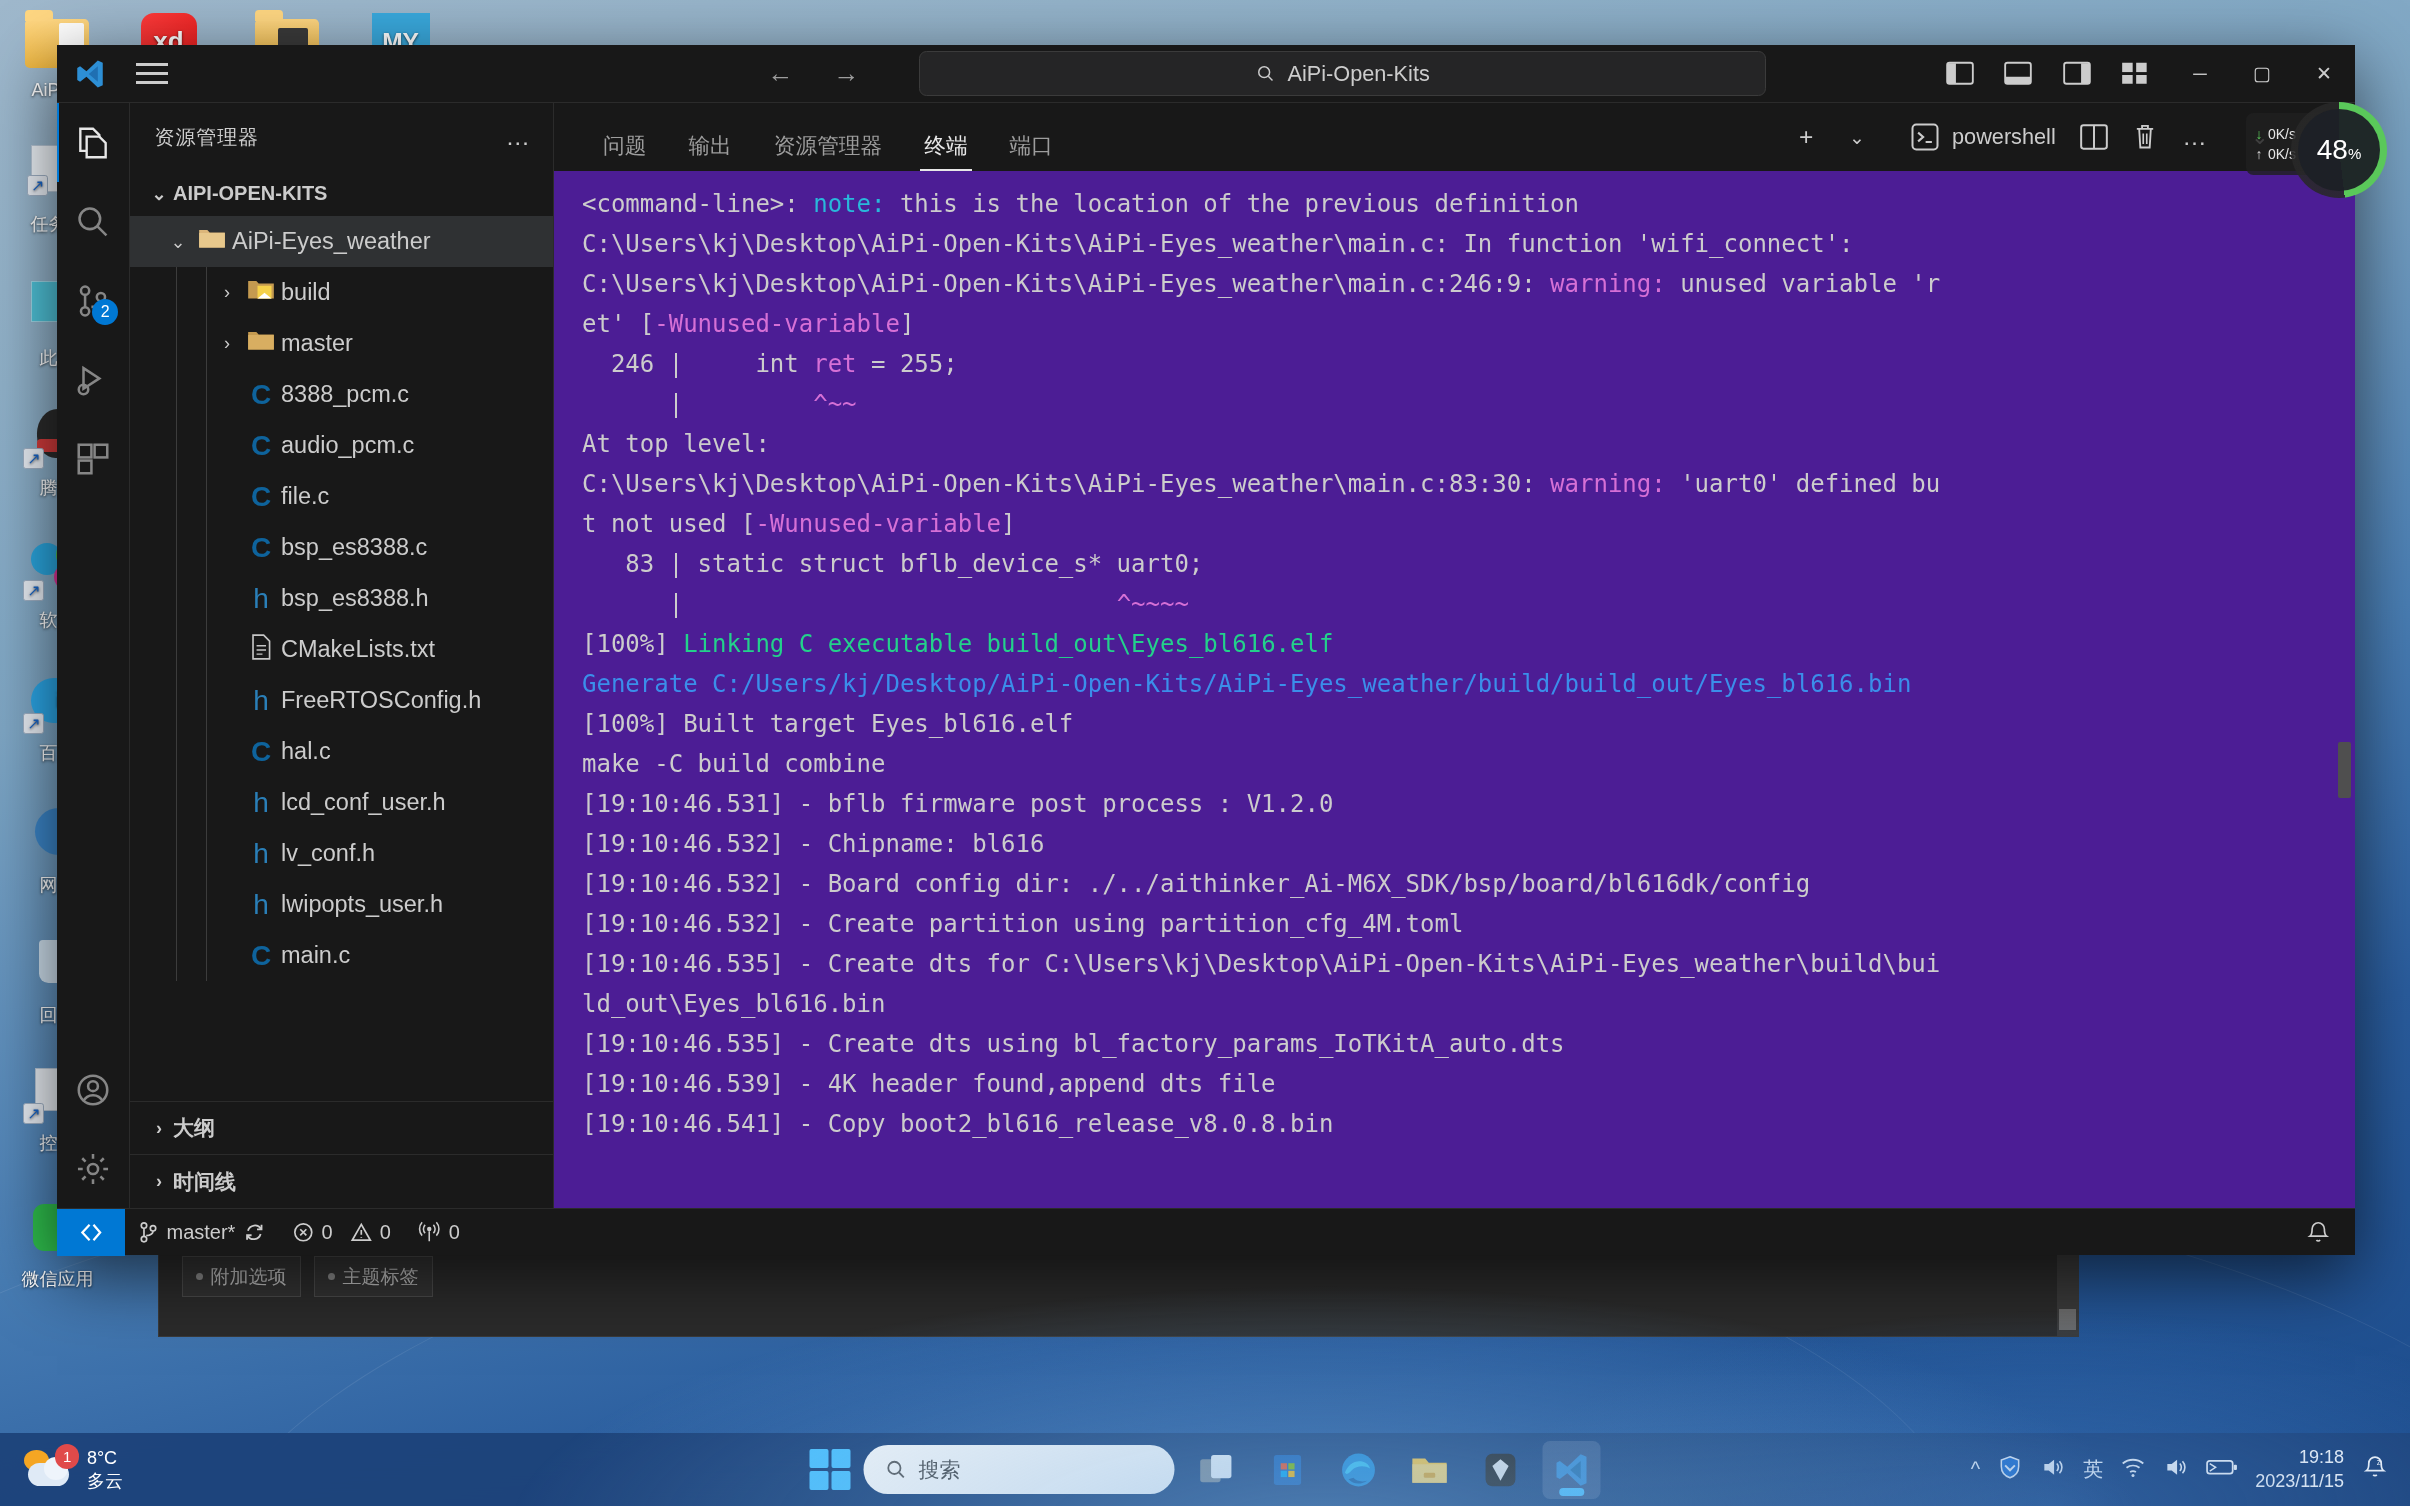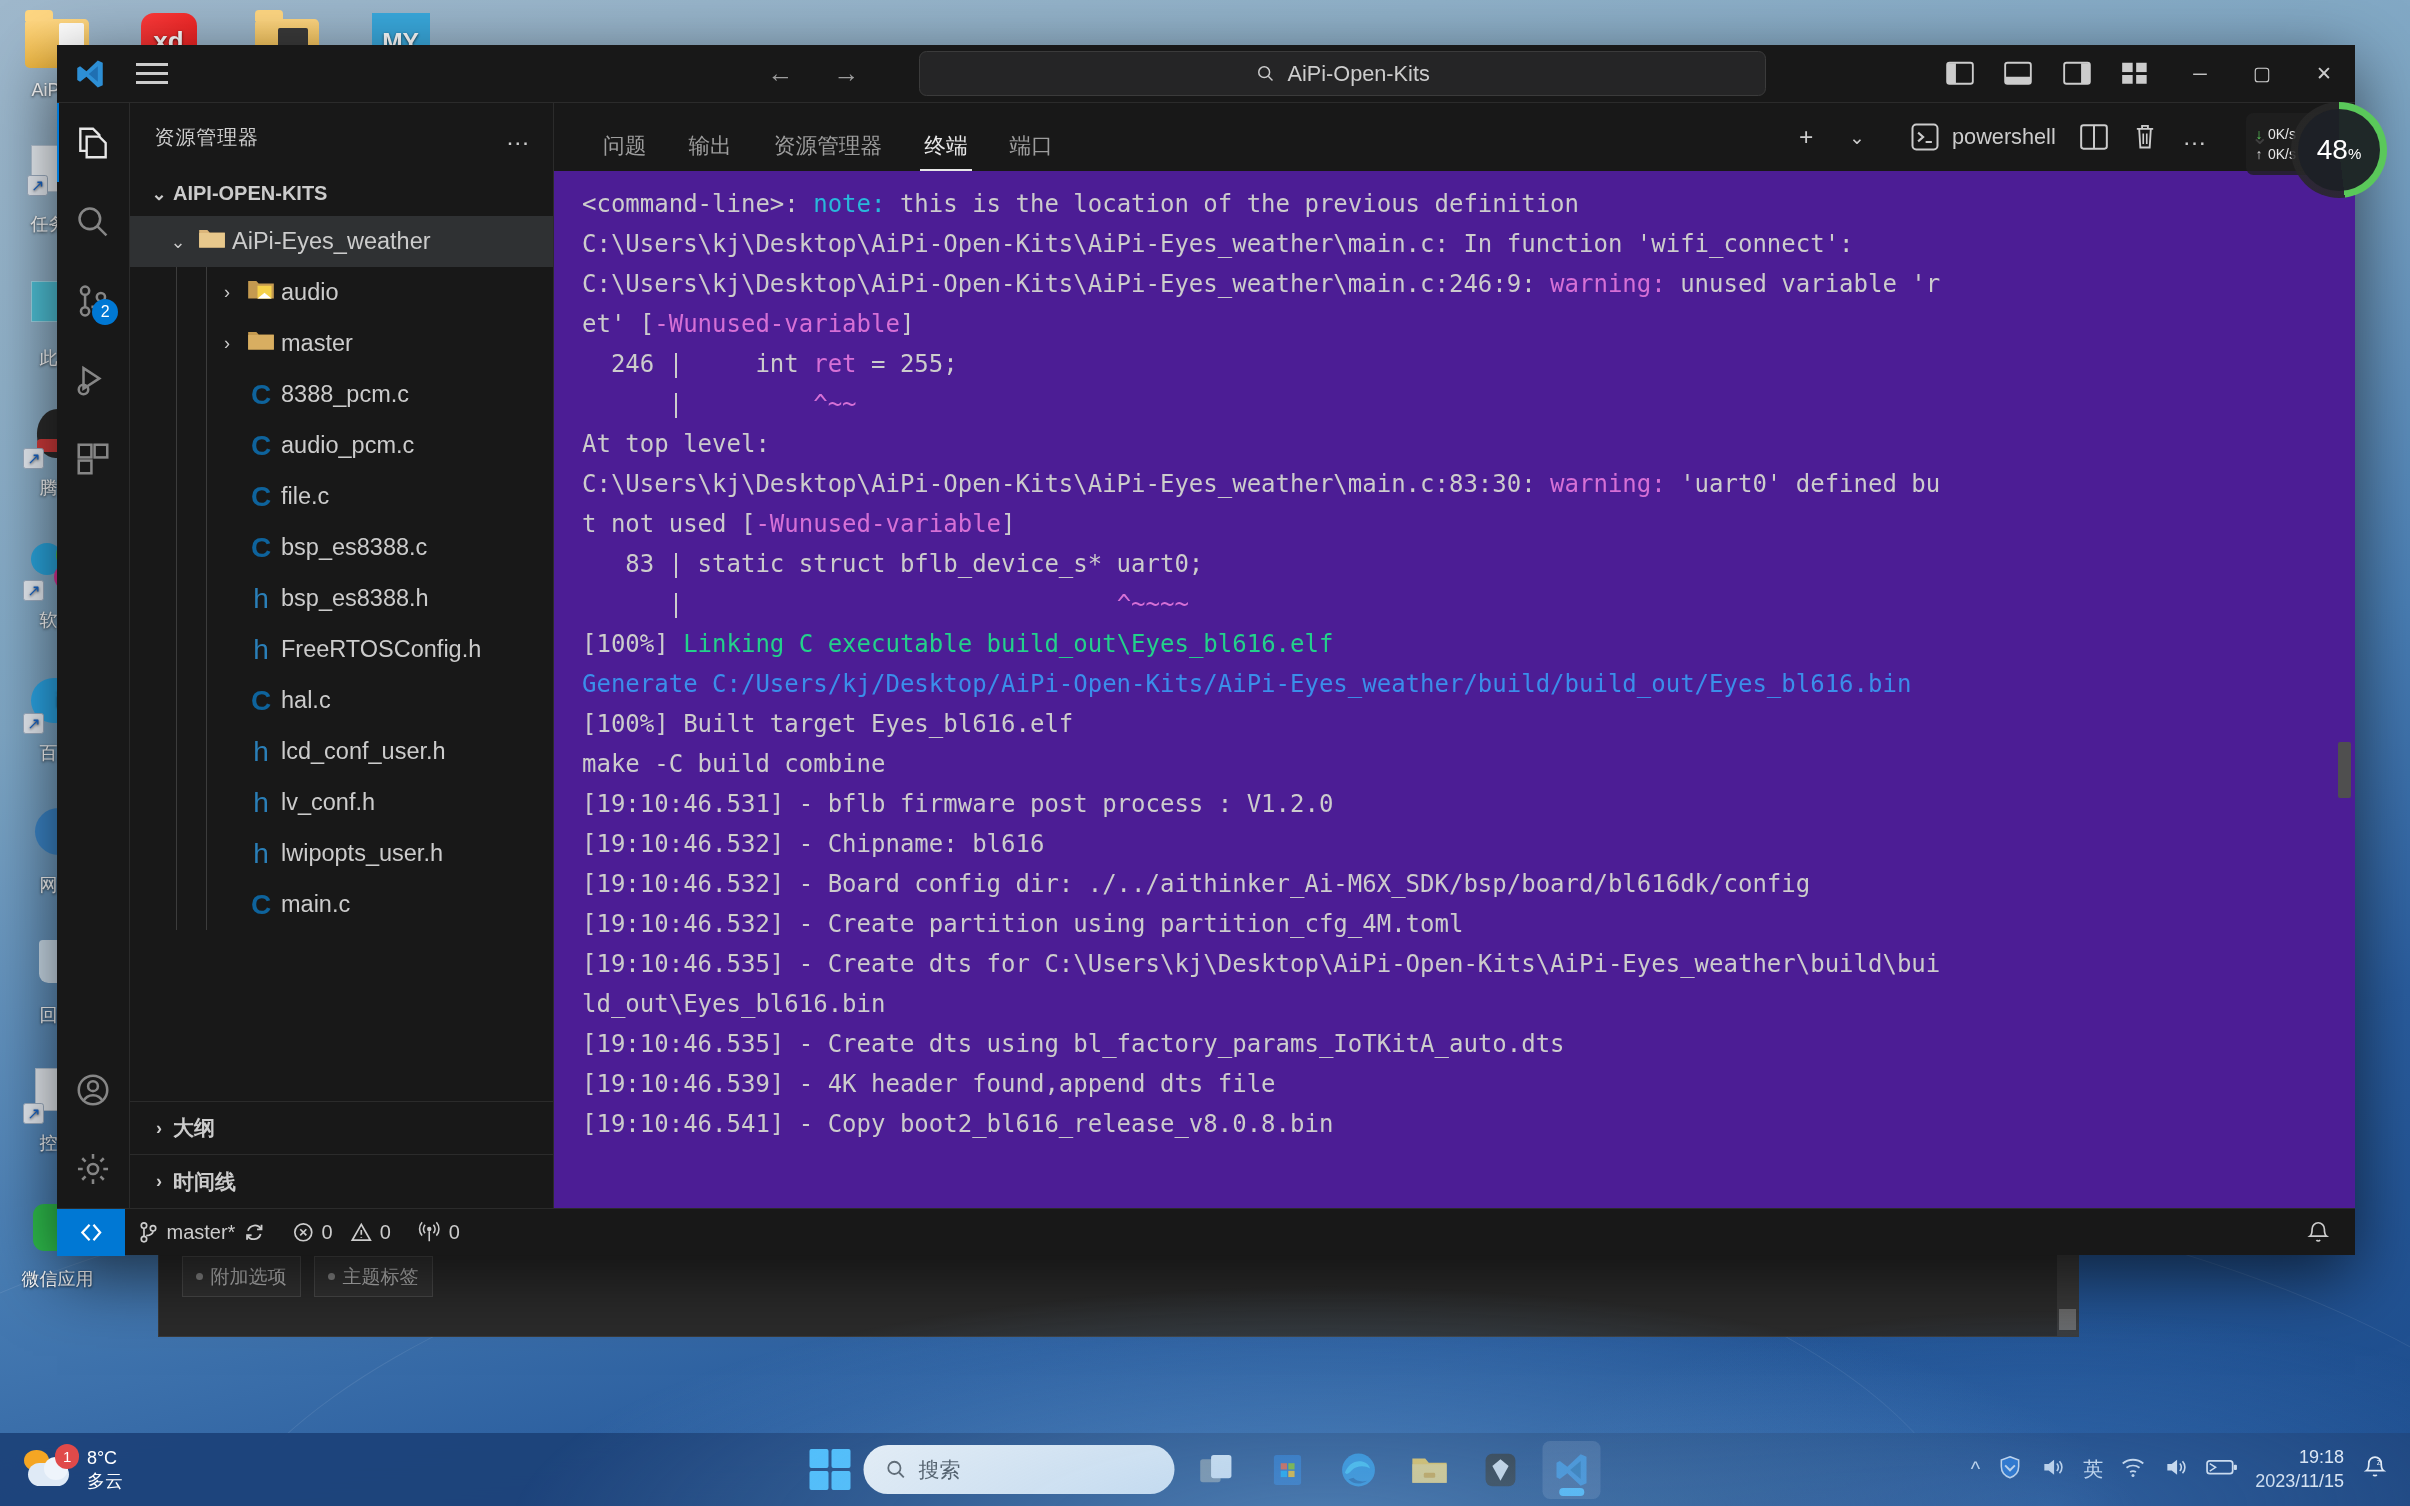--- a/index.html
+++ b/index.html
@@ -482,21 +482,21 @@
               <span class="guide" style="left:76px"></span>
             <span class="indent" style="width:83px"></span>
             <span class="chev">›</span>
             <span class="ficon">
               <svg width="28" height="24.5" viewBox="0 0 24 20">
                   <path d="M1 3h7l2 2h13v13H1z" fill="#c49a50"></path>
                   <path d="M9 7h12v11H9z" fill="#f5d14a"></path>
                   <path d="M9 18l6-5 6 5z" fill="#fff"></path>
                 </svg>
             </span>
-            <span class="fname">audio</span>
+            <span class="fname">build</span>
           </div>
 
           <div class="trow">
             <span class="guide" style="left:46px"></span>
               <span class="guide" style="left:76px"></span>
             <span class="indent" style="width:83px"></span>
             <span class="chev">›</span>
             <span class="ficon">
               <svg width="28" height="24.5" viewBox="0 0 24 20">
                   <path d="M1 3h7l2 2h13v13H1z" fill="#c49a50"></path>
@@ -539,20 +539,32 @@
           </div>
 
           <div class="trow">
             <span class="guide" style="left:46px"></span>
               <span class="guide" style="left:76px"></span>
             <span class="indent" style="width:111px"></span>
             <span class="ficon" style="color:#2a7fb8;font-size:28px;">h</span>
             <span class="fname">bsp_es8388.h</span>
           </div>
 
+          <div class="trow">
+            <span class="guide" style="left:46px"></span>
+              <span class="guide" style="left:76px"></span>
+            <span class="indent" style="width:111px"></span>
+            <span class="ficon">
+              <svg width="22.6" height="26" viewBox="0 0 18 22">
+                  <path d="M2 1h9l5 5v15H2z" fill="none" stroke="#c5c5c5" stroke-width="1.4"></path>
+                  <path d="M5 10h8M5 13.5h8M5 17h5" stroke="#c5c5c5" stroke-width="1.2"></path>
+                </svg>
+            </span>
+            <span class="fname">CMakeLists.txt</span>
+          </div>
 
 
           <div class="trow">
             <span class="guide" style="left:46px"></span>
               <span class="guide" style="left:76px"></span>
             <span class="indent" style="width:111px"></span>
             <span class="ficon" style="color:#2a7fb8;font-size:28px;">h</span>
             <span class="fname">FreeRTOSConfig.h</span>
           </div>
 

